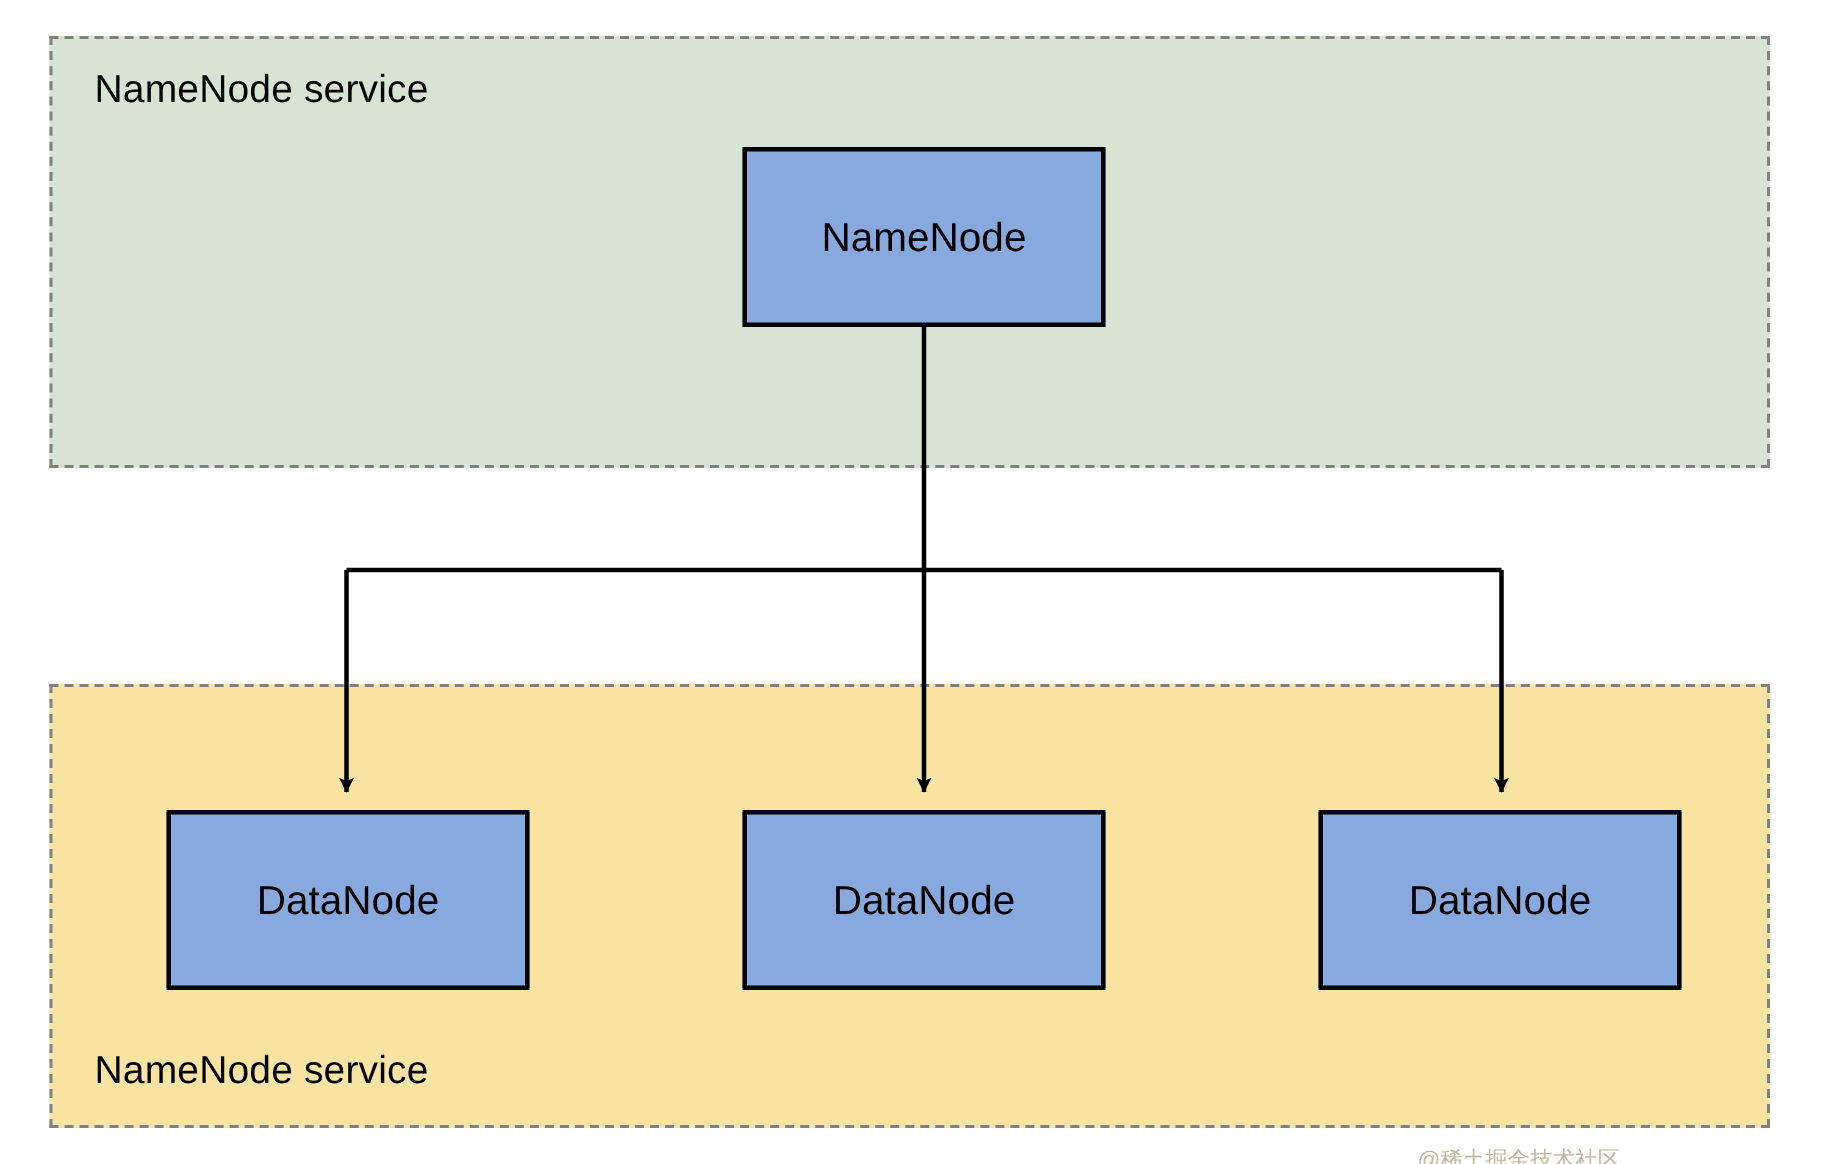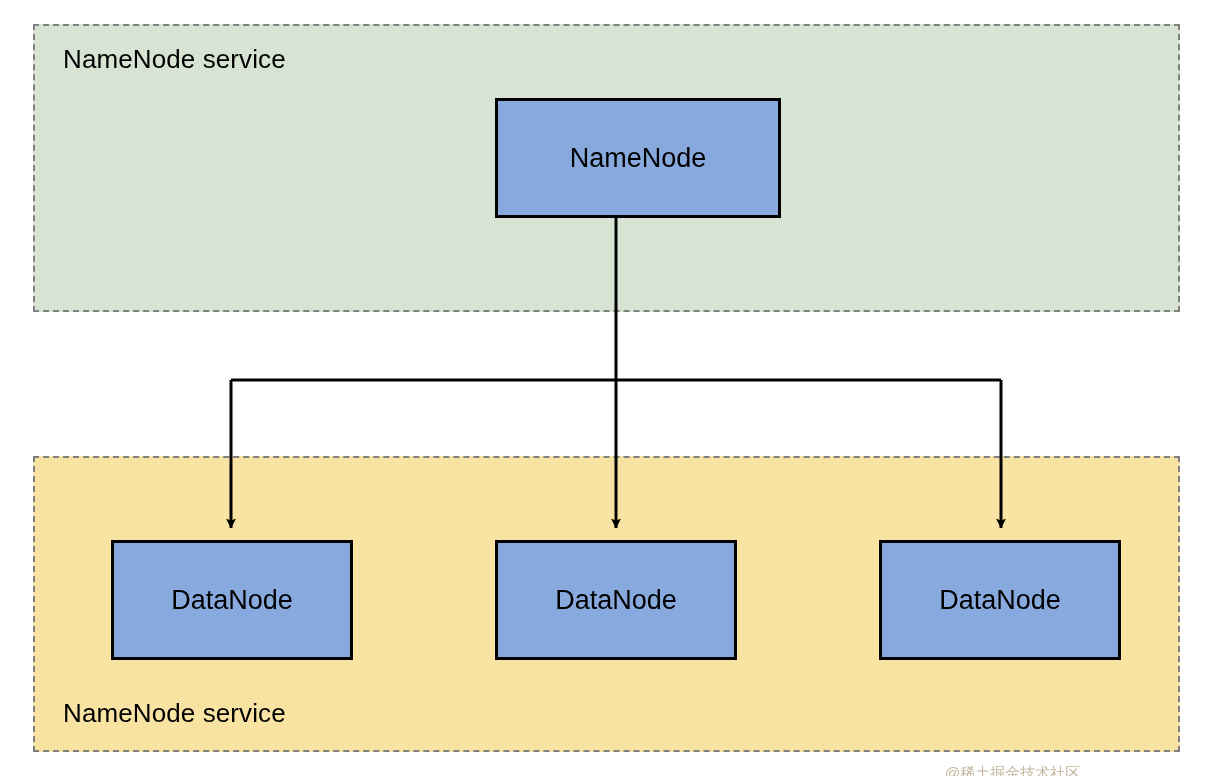--- a/index.html
+++ b/index.html
@@ -63,21 +63,21 @@
     display: flex;
     align-items: center;
     justify-content: center;
     font-size: 27px;
     color: #000000;
     white-space: nowrap;
   }
   #node-namenode {
     left: 495px;
     top: 98px;
-    width: 286px;
+    width: 242px;
     height: 120px;
   }
   #node-datanode-1 {
     left: 111px;
     top: 540px;
     width: 242px;
     height: 120px;
   }
   #node-datanode-2 {
     left: 495px;

